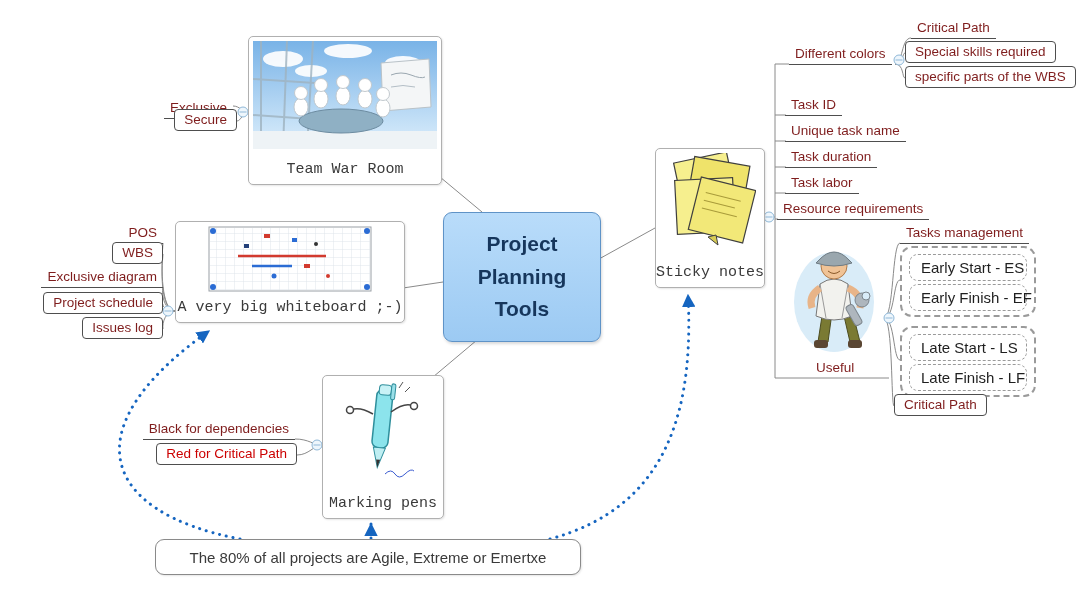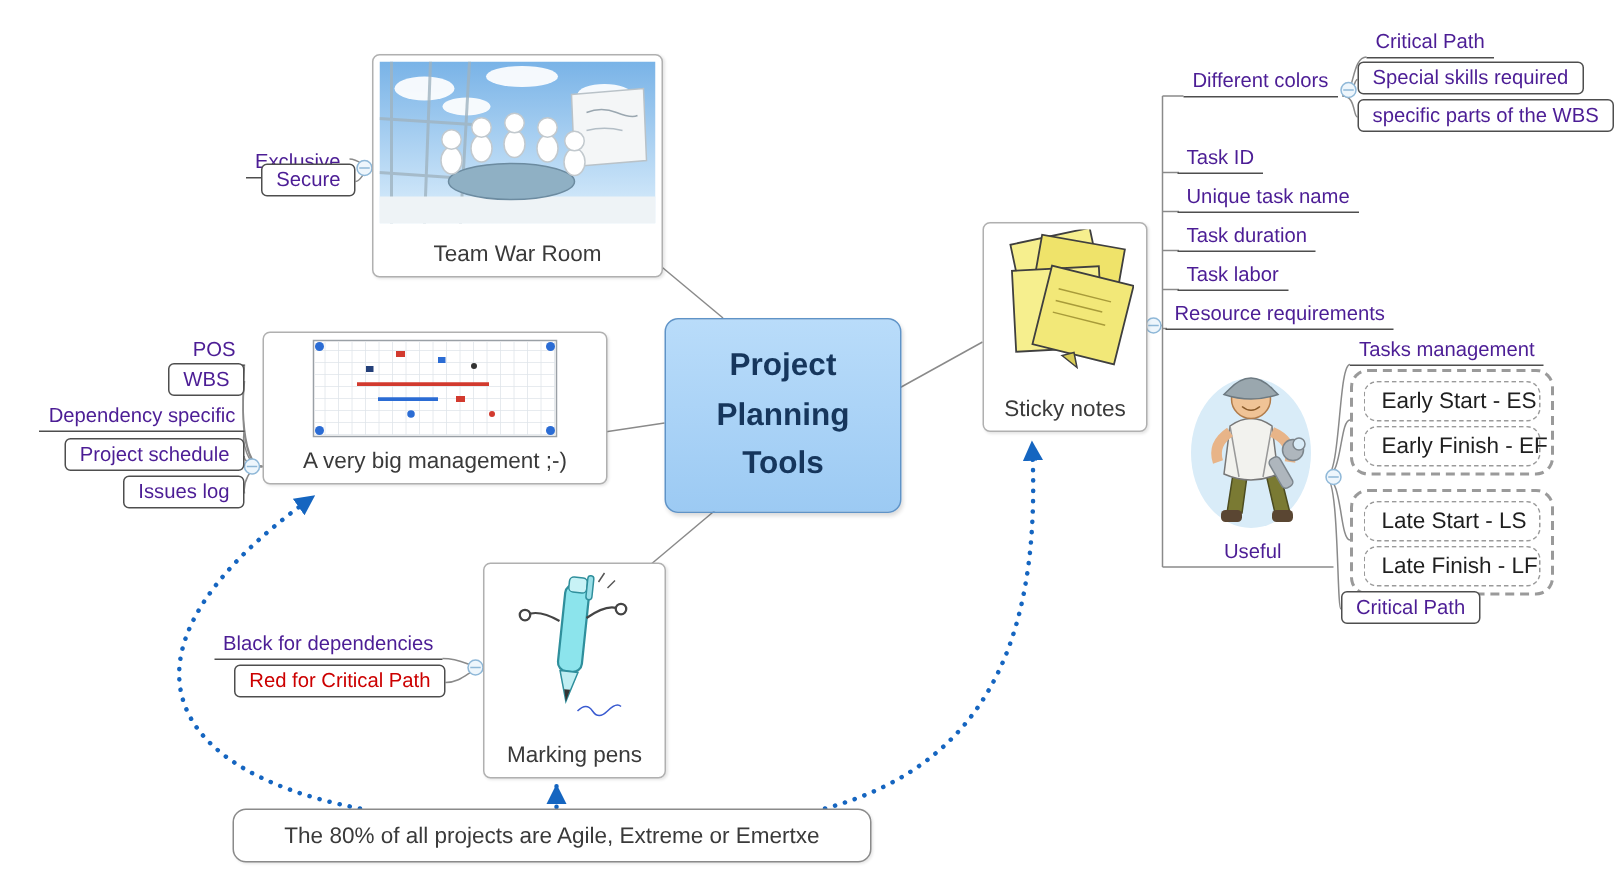--- a/index.html
+++ b/index.html
@@ -7,29 +7,29 @@
     position:relative;width:1078px;height:591px;background:#fff;overflow:hidden;
     font-family:"Liberation Sans","DejaVu Sans",sans-serif;color:#222;
   }
   svg.wires{position:absolute;left:0;top:0;z-index:1;}
   .node{
     position:absolute;background:#fff;border:1px solid #b0b0b0;border-radius:5px;
     box-shadow:1px 1px 2px rgba(0,0,0,.10);z-index:2;display:flex;flex-direction:column;
     align-items:center;justify-content:flex-start;
   }
   .node .img{flex:0 0 auto;margin-top:4px;}
-  .node .cap{font-size:15px;color:#3a3a3a;margin-top:auto;padding-bottom:6px;white-space:nowrap;}
+  .node .cap{font-size:15px;color:#3a3a3a;margin-top:auto;padding-bottom:6px;white-space:nowrap;font-family:Liberation Mono, monospace;}
   .center-node{
     position:absolute;left:443px;top:212px;width:156px;height:128px;z-index:2;
     background:linear-gradient(#b9dcfa,#9ccaf3);border:1px solid #5f93c7;border-radius:9px;
     box-shadow:1px 2px 3px rgba(0,0,0,.15);
     display:flex;flex-direction:column;align-items:center;justify-content:center;
   }
   .center-node div{font-size:21px;font-weight:bold;color:#16365c;line-height:1.55;}
-  .lbl{position:absolute;font-size:13.5px;color:#4c1d95;white-space:nowrap;z-index:2;}
+  .lbl{position:absolute;font-size:13.5px;color:#7f1d1d;white-space:nowrap;z-index:2;}
   .u{border-bottom:1px solid #4e4e4e;padding:1px 6px 3px;}
   .b{border:1px solid #4e4e4e;border-radius:4px;padding:2px 9px 3px;background:#fff;}
   .plain{padding:1px 4px;}
   .red{color:#cc0000;}
   .dashgroup{position:absolute;border:2px dashed #9a9a9a;border-radius:12px;background:#fff;z-index:2;}
   .dashitem{position:absolute;left:7px;right:7px;border:1.5px dashed #9a9a9a;border-radius:9px;
     background:#fff;font-size:15px;color:#1f1f1f;padding:4px 0 4px 11px;white-space:nowrap;}
   .callout{
     position:absolute;left:155px;top:539px;width:424px;height:34px;z-index:2;
     border:1px solid #8a8a8a;border-radius:9px;background:#fff;box-shadow:1px 1px 2px rgba(0,0,0,.10);
@@ -189,26 +189,26 @@
       <rect x="56" y="8" width="6" height="4" fill="#d23a2e"></rect>
       <rect x="84" y="12" width="5" height="4" fill="#2b6cd4"></rect>
       <rect x="36" y="18" width="5" height="4" fill="#24407a"></rect>
       <circle cx="108" cy="18" r="2" fill="#333"></circle>
       <line x1="30" y1="30" x2="118" y2="30" stroke="#d23a2e" stroke-width="2.5"></line>
       <line x1="44" y1="40" x2="84" y2="40" stroke="#2b6cd4" stroke-width="2.5"></line>
       <rect x="96" y="38" width="6" height="4" fill="#d23a2e"></rect>
       <circle cx="66" cy="50" r="2.5" fill="#2b6cd4"></circle>
       <circle cx="120" cy="50" r="2" fill="#d23a2e"></circle>
     </svg>
-    <div class="cap">A very big management ;-)</div>
+    <div class="cap">A very big whiteboard ;-)</div>
   </div>
 
   <div class="lbl u" style="right:915px;top:224px;">POS</div>
   <div class="lbl b" style="right:915px;top:242px;">WBS</div>
-  <div class="lbl u" style="right:915px;top:268px;">Dependency specific</div>
+  <div class="lbl u" style="right:915px;top:268px;">Exclusive diagram</div>
   <div class="lbl b" style="right:915px;top:292px;">Project schedule</div>
   <div class="lbl b" style="right:915px;top:317px;">Issues log</div>
 
   <div class="node" style="left:322px;top:375px;width:120px;height:142px;">
     <svg class="img" width="84" height="104" viewBox="0 0 84 104">
       <g transform="rotate(6 42 52)">
         <rect x="32" y="10" width="16" height="58" rx="6" fill="#8ce4ec" stroke="#2f8f9c" stroke-width="1.5"></rect>
         <rect x="34" y="5" width="12" height="10" rx="3" fill="#c8f2f6" stroke="#2f8f9c"></rect>
         <rect x="46" y="3" width="4" height="16" rx="2" fill="#9adfe8" stroke="#2f8f9c"></rect>
         <polygon points="34,68 46,68 40,88" fill="#bfeef2" stroke="#2f8f9c"></polygon>

